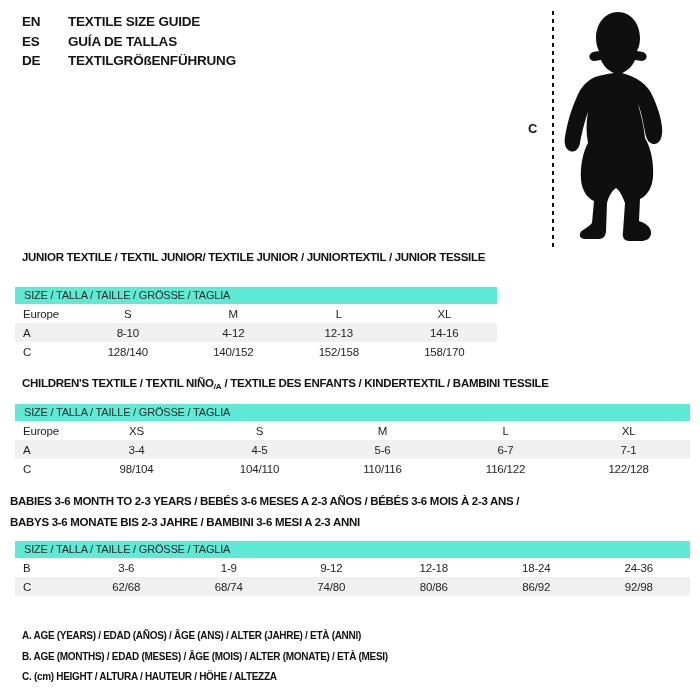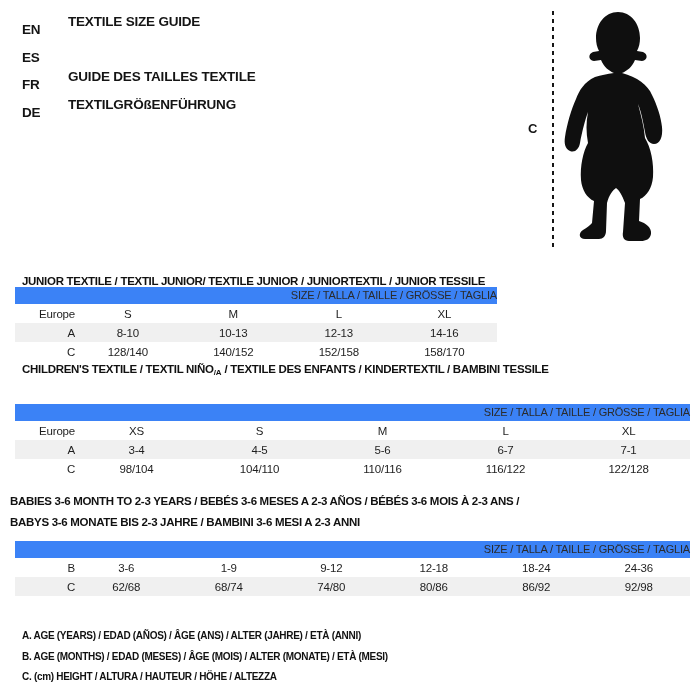--- a/index.html
+++ b/index.html
@@ -5,66 +5,63 @@
   html,body{margin:0;padding:0;}
   body{
     width:700px;height:700px;position:relative;background:#ffffff;
     font-family:"Liberation Sans",sans-serif;color:#1a1a1a;overflow:hidden;
   }
   .abs{position:absolute;}
 
   
   .lang{left:22px;top:12px;}
   .lang-row{display:flex;line-height:19.5px;font-weight:700;font-size:13.5px;letter-spacing:-0.2px;color:#141414;}
-  .lang-code{width:46px;margin-top:8px;}
+  .lang-code{width:46px;}
 
   
   .c-label{left:528px;top:121px;font-weight:700;font-size:13px;color:#141414;}
   .dotline{left:552px;top:11px;width:2px;height:236px;
     background:repeating-linear-gradient(#161616 0 4px,transparent 4px 8px);}
   .toddler{left:555px;top:5px;}
 
   
   .sec-title{font-weight:700;font-size:11.5px;letter-spacing:-0.3px;color:#111;white-space:nowrap;}
-  #junior-title{left:22px;top:251px;margin-top:24px;}
-  #children-title{left:22px;top:363px;}
+  #junior-title{left:22px;top:251px;}
+  #children-title{left:22px;top:377px;}
   #babies-title{left:10px;top:491px;line-height:21px;}
   .subA{font-size:8px;vertical-align:-2px;letter-spacing:0;}
 
   
   table.size-table{border-collapse:collapse;table-layout:fixed;}
   table.size-table th{
-    background:#3b82f6;font-weight:400;text-align:right;font-size:11px;height:16px;
+    background:#5eead4;font-weight:400;text-align:left;font-size:11px;height:16px;
     padding:0 0 1px 9px;color:#2b2b2b;letter-spacing:-0.2px;
   }
   table.size-table td{font-size:11.5px;text-align:center;height:19px;padding:0;letter-spacing:-0.2px;color:#1e1e1e;}
-  table.size-table td.lbl{text-align:right;padding-left:8px;}
+  table.size-table td.lbl{text-align:left;padding-left:8px;}
   tr.stripe td{background:#f0f0f0;}
   #table1{left:15px;top:287px;} #table1 table{width:482px;}
   #table2{left:15px;top:404px;} #table2 table{width:675px;}
   #table3{left:15px;top:541px;} #table3 table{width:675px;}
   col.lbl-col{width:60px;}
 
   
   .legend{left:22px;top:626px;font-weight:700;font-size:10px;line-height:20.5px;letter-spacing:-0.3px;color:#111;white-space:nowrap;}
 </style>
 </head>
 <body>
 
 <div class="abs lang">
   <div class="lang-row">
     <span class="lang-code">EN</span>
     <span>TEXTILE SIZE GUIDE</span>
   </div>
   <div class="lang-row">
     <span class="lang-code">ES</span>
-  </div>
-  <div class="lang-row">
-    <span class="lang-code">FR</span>
-    <span>GUIDE DES TAILLES TEXTILE</span>
+    <span>GUÍA DE TALLAS</span>
   </div>
   <div class="lang-row">
     <span class="lang-code">DE</span>
     <span>TEXTILGRÖßENFÜHRUNG</span>
   </div>
 </div>
 
 <span class="abs c-label">C</span>
 <div class="abs dotline"></div>
 <svg class="abs toddler" width="112" height="238" viewBox="0 0 112 238" aria-hidden="true">
@@ -99,21 +96,21 @@
       <tr>
         <td class="lbl">Europe</td>
         <td>S</td>
         <td>M</td>
         <td>L</td>
         <td>XL</td>
       </tr>
       <tr class="stripe">
         <td class="lbl">A</td>
         <td>8-10</td>
-        <td>10-13</td>
+        <td>4-12</td>
         <td>12-13</td>
         <td>14-16</td>
       </tr>
       <tr>
         <td class="lbl">C</td>
         <td>128/140</td>
         <td>140/152</td>
         <td>152/158</td>
         <td>158/170</td>
       </tr>

